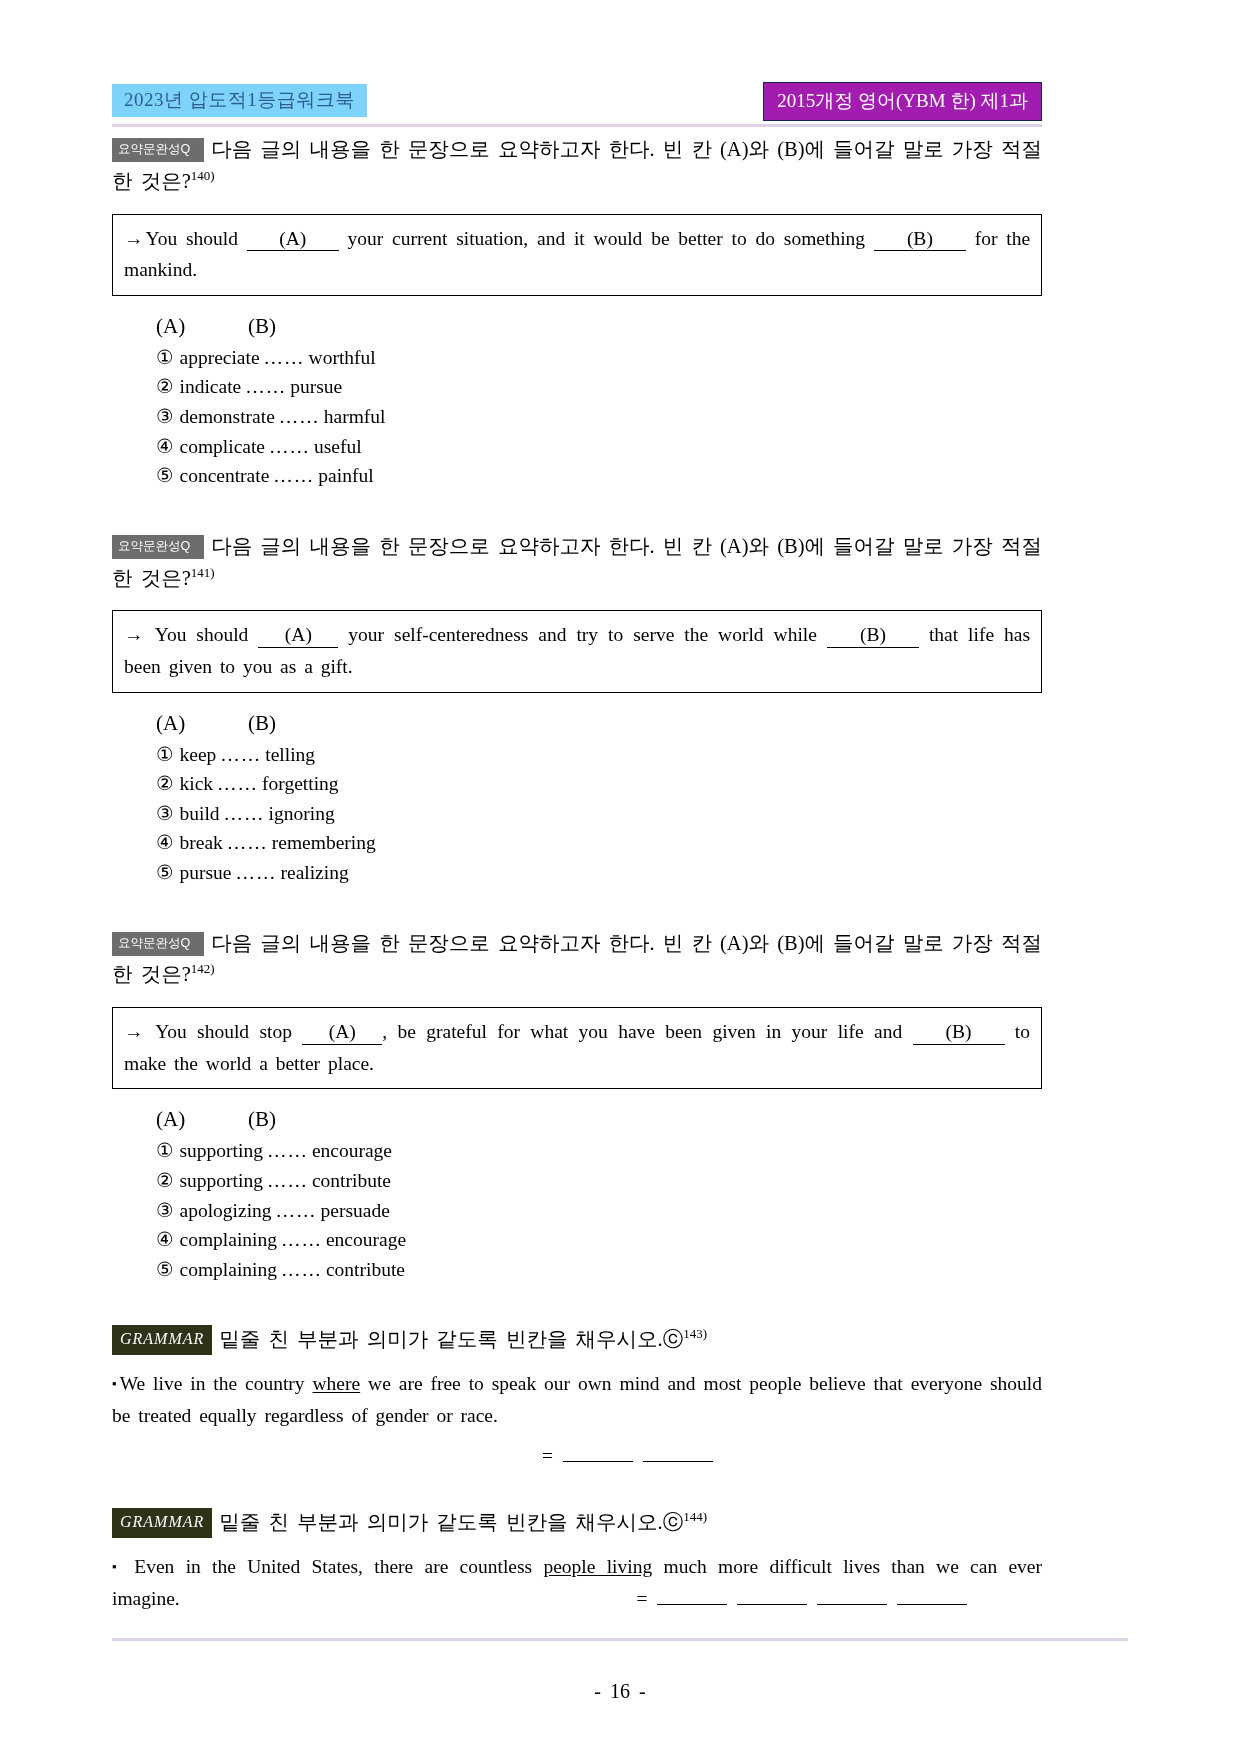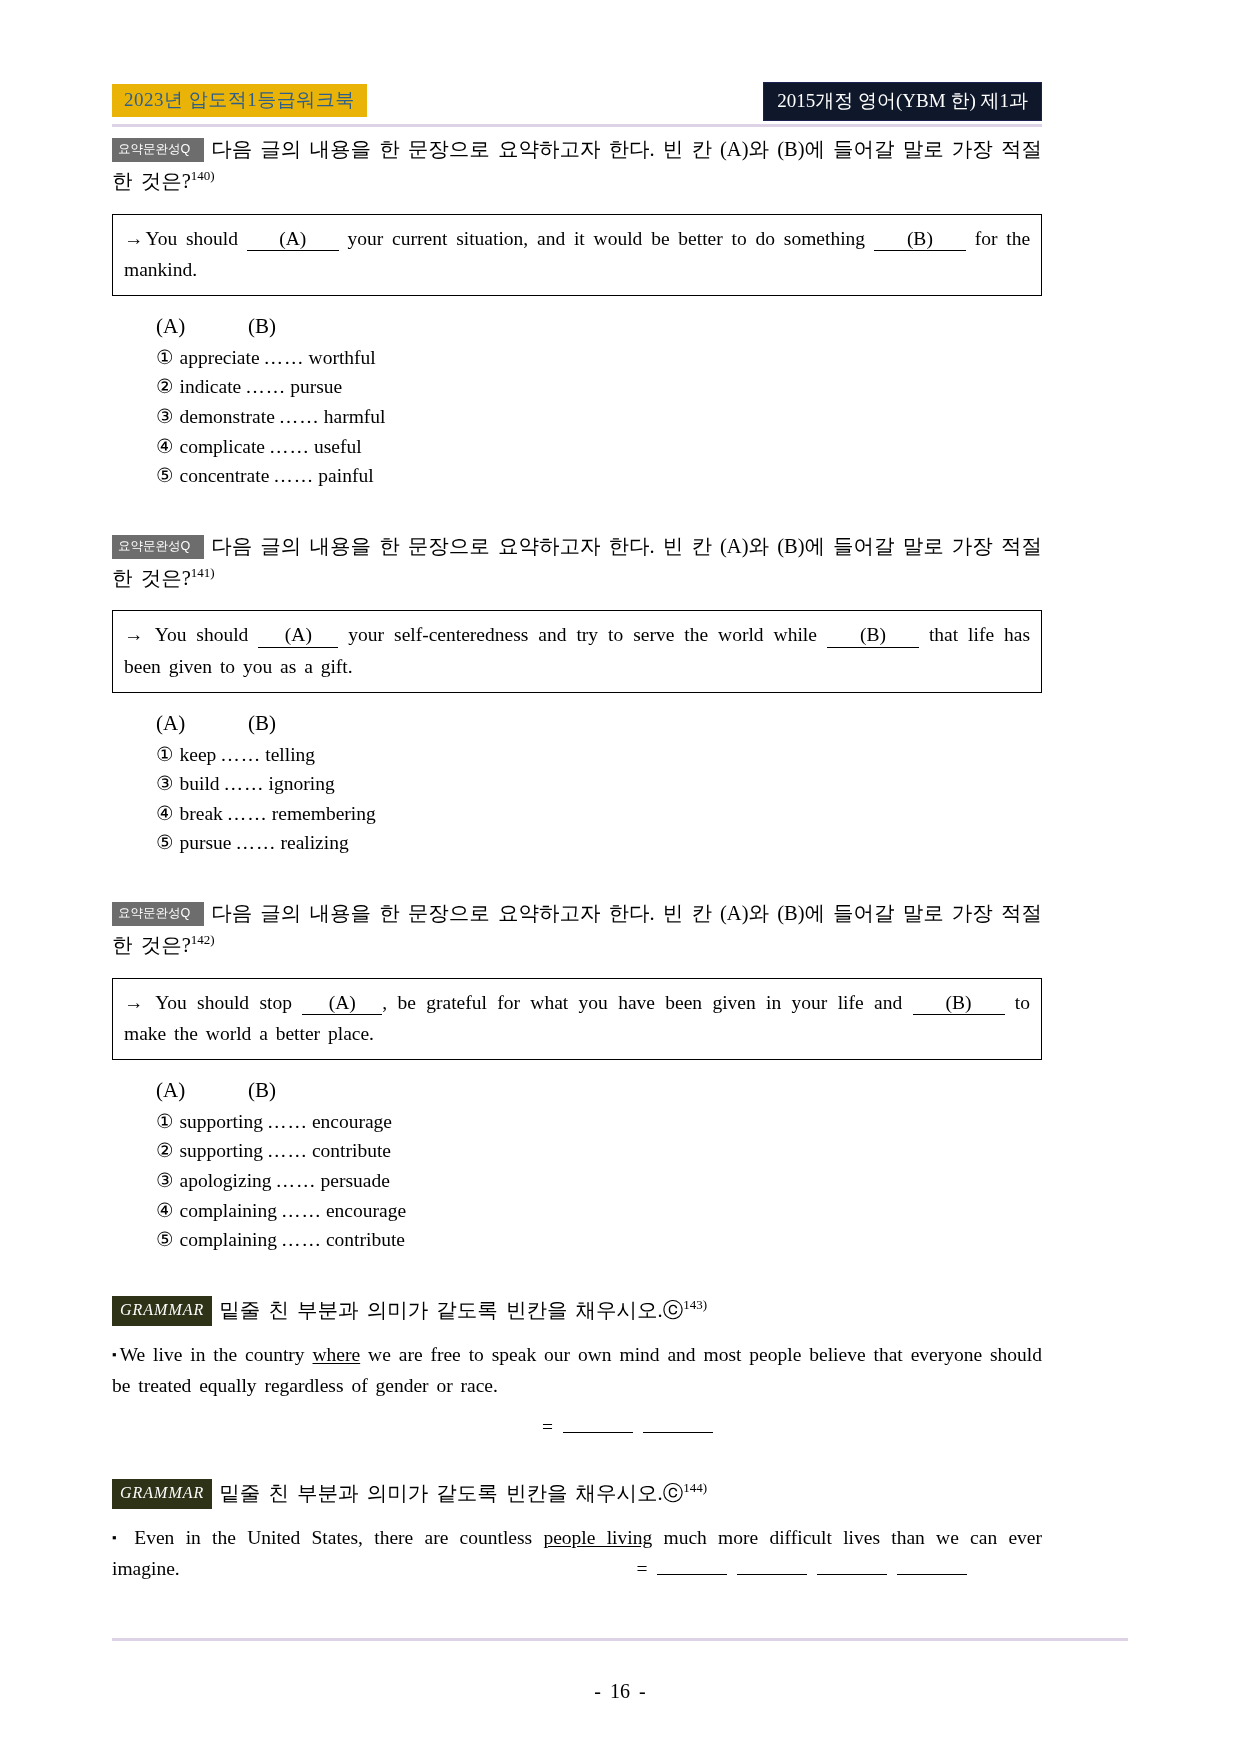--- a/index.html
+++ b/index.html
@@ -185,22 +185,22 @@
   .sp-40 { height: 40px; }
 </style>
 </head>
 <body>
 
 <div class="page">
 
   <div class="content">
 
     <div class="header">
-      <div class="hdr-left" style="background: #eab308; color: rgb(46, 95, 138);">2023년 압도적1등급워크북</div>
-      <div class="hdr-right" style="background: #0f172a;">2015개정 영어(YBM 한) 제1과</div>
+      <div class="hdr-left" style="background: #7dd3fc; color: rgb(46, 95, 138);">2023년 압도적1등급워크북</div>
+      <div class="hdr-right" style="background: #a21caf;">2015개정 영어(YBM 한) 제1과</div>
       <div class="hdr-rule" style="background: rgb(222, 211, 230);"></div>
     </div>
 
     <div class="qblock">
       <div class="q-stem">
         <span class="tag" style="background: rgb(109, 109, 109);">요약문완성Q</span><span class="ko">다음 글의 내용을 한 문장으로 요약하고자 한다. 빈 칸 (A)와 (B)에 들어갈 말로 가장 적절한 것은?</span><sup class="qno">140)</sup>
       </div>
       <div class="pbox">
         <span class="arrow">→</span><span>You should</span>
         <span class="blank">(A)</span>
@@ -231,20 +231,21 @@
         <span class="blank narrow">(A)</span>
         <span>your self-centeredness and try to serve the world while</span>
         <span class="blank">(B)</span>
         <span>that life has been given to you as a gift.</span>
       </div>
       <div class="choice-hdr">
         <span class="b">(A)</span><span>(B)</span>
       </div>
       <div class="choices">
         <div class="choice"><span class="num">①</span><span>keep</span><span class="dots">……</span><span>telling</span></div>
+        <div class="choice"><span class="num">②</span><span>kick</span><span class="dots">……</span><span>forgetting</span></div>
         <div class="choice"><span class="num">③</span><span>build</span><span class="dots">……</span><span>ignoring</span></div>
         <div class="choice"><span class="num">④</span><span>break</span><span class="dots">……</span><span>remembering</span></div>
         <div class="choice"><span class="num">⑤</span><span>pursue</span><span class="dots">……</span><span>realizing</span></div>
       </div>
     </div>
 
     <div class="sp-40"></div>
 
     <div class="qblock">
       <div class="q-stem">

